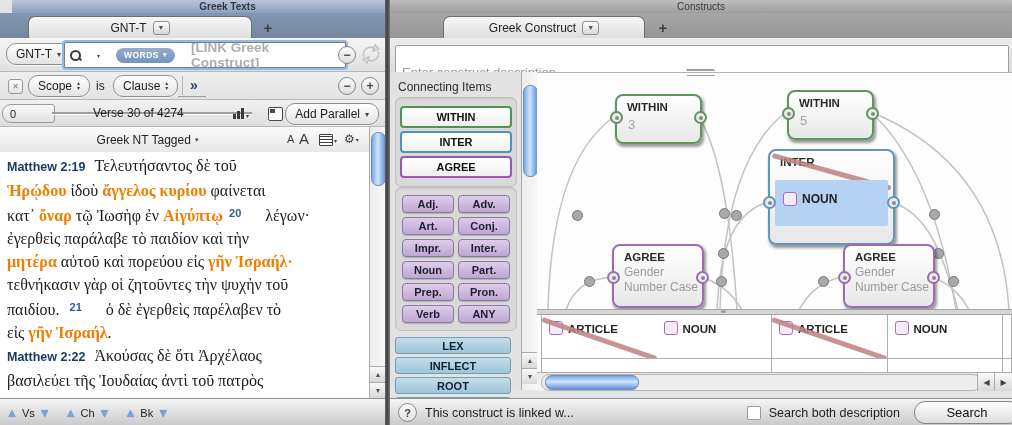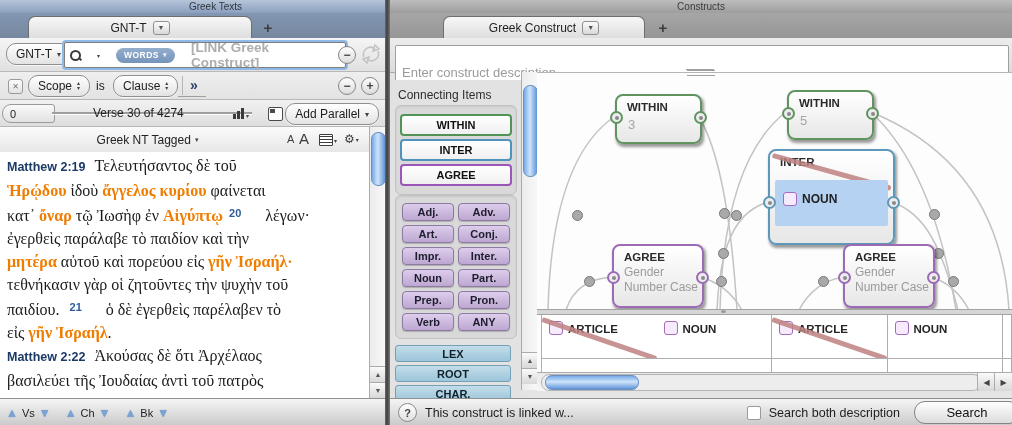--- a/index.html
+++ b/index.html
@@ -3,22 +3,22 @@
 <meta charset="utf-8">
 <style>
   html,body{margin:0;padding:0;background:#888;}
   #app{position:relative;width:1012px;height:425px;overflow:hidden;
        font-family:"Liberation Sans",sans-serif;background:#e4e4e4;
        -webkit-font-smoothing:antialiased;}
   .abs{position:absolute;}
   
   .titlebar{position:absolute;top:0;height:13px;font-size:10px;display:flex;
             align-items:center;justify-content:center;color:#31363f;}
-  #lt-titlebar{left:0;width:431px;background:linear-gradient(#b6c4d8,#8ba0bf);
-               border-bottom:1px solid #6c7f9c;}
+  #lt-titlebar{left:12px;width:431px;background:linear-gradient(#b6c4d8,#8ba0bf);
+               border-bottom:1px solid #6c7f9c;font-weight:bold;}
   #rt-titlebar{left:390px;width:622px;background:linear-gradient(#bdbdbd,#9d9d9d);
                border-bottom:1px solid #828282;color:#3c3c3c;}
   .tabbar{position:absolute;top:13px;height:25px;}
   #lt-tabbar{left:0;width:385px;background:linear-gradient(#8296b2,#76889f);}
   #rt-tabbar{left:390px;width:622px;background:linear-gradient(#a6a6a6,#969696);}
   .tab{position:absolute;top:3px;bottom:0;background:linear-gradient(#f7f7f7,#dedede);
        border:1px solid #6e6e6e;border-bottom:none;border-radius:7px 7px 0 0;
        display:flex;align-items:center;justify-content:center;gap:6px;
        font-size:12px;color:#222;}
   .tab-dd{width:15px;height:12px;border:1px solid #8f8f8f;border-radius:3px;
@@ -116,21 +116,21 @@
   #panel-divider{position:absolute;left:385px;top:0;width:5px;height:425px;
                  background:linear-gradient(90deg,#6b6b6b,#3f3f3f 40%,#777);}
   
   #desc-row{position:absolute;left:390px;top:38px;width:622px;height:34px;
             background:linear-gradient(#ededed,#dcdcdc);border-bottom:1px solid #aaa;}
   #desc-input{position:absolute;left:5px;top:7px;width:600px;height:20px;border:1px solid #9f9f9f;
               border-radius:2px;background:#fff;font-size:13px;color:#333;padding:16px 6px;
               font-family:"Liberation Sans",sans-serif;}
   #desc-input::placeholder{color:#9a9a9a;}
   #desc-handle{left:686px;top:69px;}
-  #sidebar{position:absolute;left:390px;top:80px;width:131px;height:318px;background:#e2e2e2;}
+  #sidebar{position:absolute;left:390px;top:72px;width:131px;height:318px;background:#e2e2e2;}
   .side-h{font-size:12px;color:#2e2e2e;margin:8px 0 3px 8px;}
   .groupbox{border:1px solid #c2c2c2;border-radius:6px;background:#d9d9d9;margin-left:5px;width:120px;
             box-shadow:inset 0 1px 2px rgba(0,0,0,.08);padding:5px 0;}
   .citem{width:108px;height:18px;margin:3px auto;background:linear-gradient(#ffffff,#f0f0f0);
          border:2px solid;border-radius:4px;font-size:11px;font-weight:bold;color:#111;
          display:flex;align-items:center;justify-content:center;}
   #col-grid{display:grid;grid-template-columns:52px 52px;gap:4px;justify-content:center;padding:2px 12px;}
   .colbtn{height:16px;border:1px solid #8d7aa2;border-radius:4px;font-size:11px;font-weight:bold;color:#1d1d2e;
           background:linear-gradient(#ddcdeb,#bda7d2);display:flex;align-items:center;justify-content:center;
           box-shadow:0 1px 1px rgba(0,0,0,.2);}
@@ -347,20 +347,21 @@
           <div class="colbtn">Noun</div>
           <div class="colbtn">Part.</div>
           <div class="colbtn">Prep.</div>
           <div class="colbtn">Pron.</div>
           <div class="colbtn">Verb</div>
           <div class="colbtn">ANY</div>
         </div>
     </div>
     <div id="tag-items">
         <div class="tagbtn">LEX</div>
+        <div class="tagbtn">INFLECT</div>
         <div class="tagbtn">ROOT</div>
         <div class="tagbtn">CHAR.</div>
       </div>
   </div>
 
   <div class="vscroll" id="side-scroll">
     <span class="aqua-v" style="top:13px;height:90px;"></span>
     <span class="sb-btn" style="top:280px;">▲</span>
     <span class="sb-btn" style="top:296px;">▼</span>
   </div>

